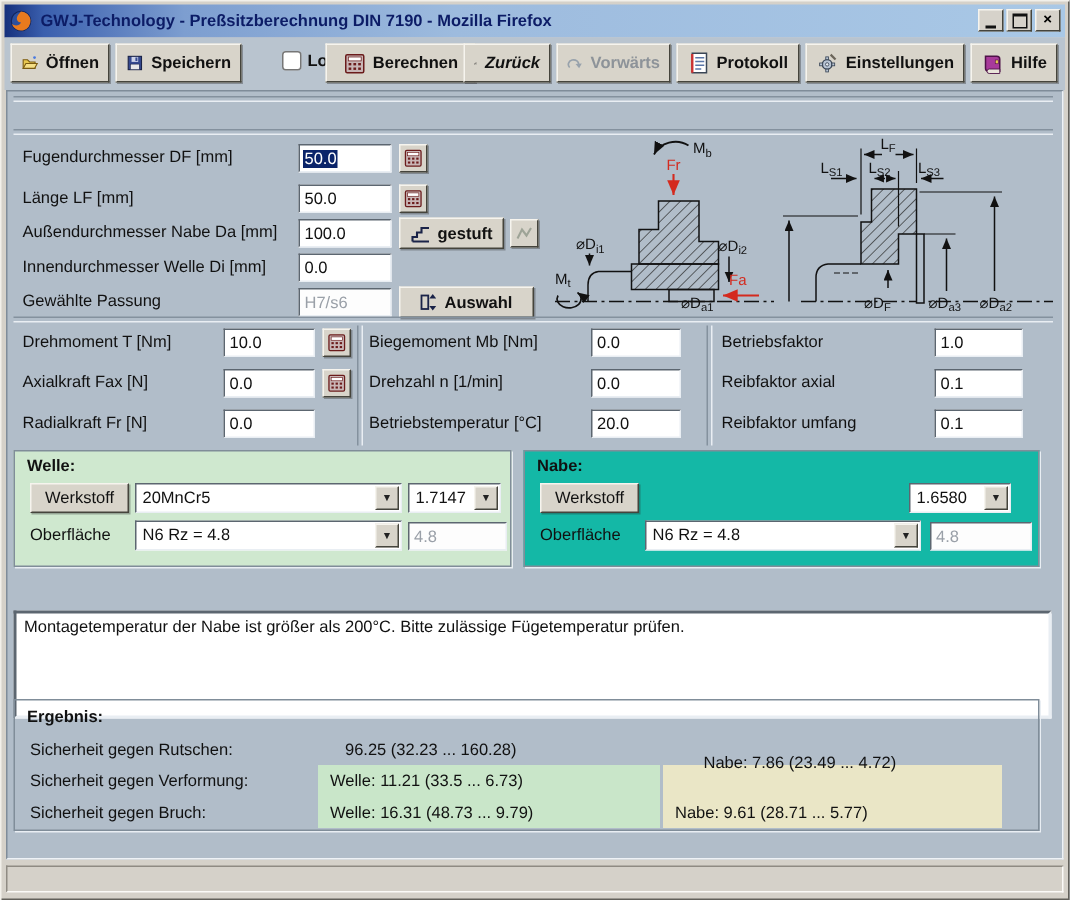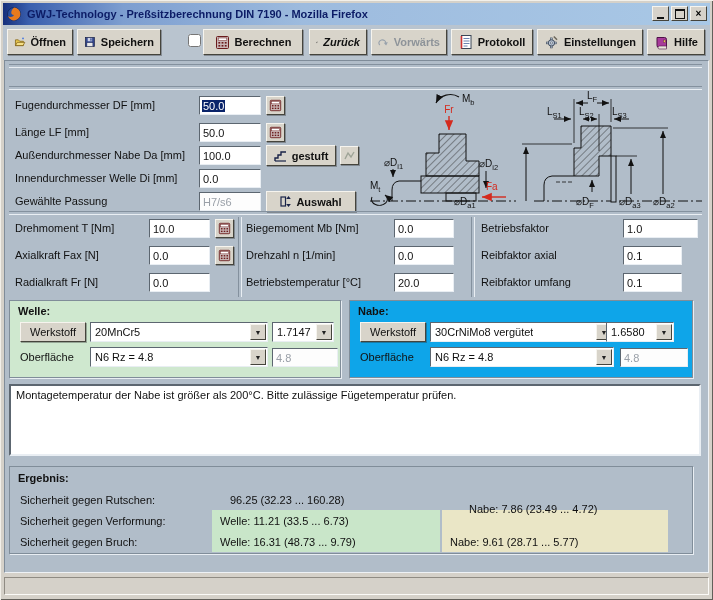--- a/index.html
+++ b/index.html
@@ -40,21 +40,21 @@
   .seltext{background:#0a246a;color:#fff;padding:0 1px;}
   .combo{position:absolute;height:20px;background:#fff;border:1px solid;border-color:#5c6670 #e9eef3 #e9eef3 #5c6670;
       box-sizing:border-box;display:flex;align-items:center;padding-left:4px;}
   .combo .ct{white-space:nowrap;overflow:hidden;}
   .combo .arrow{position:absolute;right:1px;top:1px;bottom:1px;width:16px;background:#d8d4ca;
       border:1px solid;border-color:#f6f4ee #45443c #45443c #f6f4ee;display:flex;align-items:center;justify-content:center;
       font-size:7px;color:#222;box-sizing:border-box;}
   .panel{position:absolute;border:1px solid #808d99;box-shadow:1px 1px 0 #e9eef3;box-sizing:border-box;}
   .ptitle{position:absolute;font-weight:bold;}
   .warnbox{position:absolute;background:#fff;border:2px solid;border-color:#5c6670 #e9eef3 #e9eef3 #5c6670;
-      box-sizing:border-box;padding:3px 5px;}
+      box-sizing:border-box;padding:3px 5px;margin-top:23px;}
   .rescell{position:absolute;box-sizing:border-box;}
   .statusbar{position:absolute;left:4px;top:577px;width:705px;height:18px;background:#d5d1c9;
       border:1px solid;border-color:#8f8b83 #fbfaf7 #fbfaf7 #8f8b83;box-sizing:border-box;}
   svg text{font-family:"Liberation Sans",sans-serif;font-size:10px;fill:#111;}
   svg .sub{font-size:7.5px;}
   svg .red{fill:#d42a1e;}
 </style>
 </head>
 <body>
 
@@ -94,21 +94,21 @@
         <rect x="5" y="2.5" width="6" height="4.5" fill="#cdd3e8"></rect>
         <rect x="8.5" y="3" width="1.8" height="3.2" fill="#35498f"></rect>
         <rect x="4" y="9" width="8" height="5" fill="#e9e9e9" stroke="#1a2348" stroke-width="0.5"></rect>
       </svg>
       <span>Speichern</span>
     </button>
     <span class="chk-wrap" style="left:166px;">
       <input type="checkbox" class="chk" style="">
       <span>Lokal</span>
     </span>
-    <button class="b3d tbtn" style="left:200px;width:100px;">
+    <button class="b3d tbtn" style="left:214px;width:100px;">
       <svg width="15" height="15" viewBox="0 0 15 15">
         <rect x="1.5" y="1.5" width="12" height="12" rx="1" fill="#c9b6b6" stroke="#6b1b1b"></rect>
         <rect x="3.2" y="3" width="8.6" height="2.6" fill="#fff" stroke="#6b1b1b" stroke-width="0.5"></rect>
         <g fill="#6b1b1b">
           <rect x="3.4" y="7" width="1.8" height="1.6"></rect>
             <rect x="6.6" y="7" width="1.8" height="1.6"></rect>
             <rect x="9.8" y="7" width="1.8" height="1.6"></rect>
           <rect x="3.4" y="10" width="1.8" height="1.6"></rect>
             <rect x="6.6" y="10" width="1.8" height="1.6"></rect>
             <rect x="9.8" y="10" width="1.8" height="1.6"></rect>
@@ -347,21 +347,21 @@
     <div class="lbl" style="left:241px;top:161px;">Biegemoment Mb [Nm]</div>
     <input class="tb" style="left: 389px; top: 158px; width: 60px;" value="0.0">
     <div class="lbl" style="left:241px;top:188px;">Drehzahl n [1/min]</div>
     <input class="tb" style="left: 389px; top: 185px; width: 60px;" value="0.0">
     <div class="lbl" style="left:241px;top:215px;">Betriebstemperatur [°C]</div>
     <input class="tb" style="left: 389px; top: 212px; width: 60px;" value="20.0">
 
     <div class="vline" style="left:466px;top:156px;height:80px;"></div>
 
     <div class="lbl" style="left:476px;top:161px;">Betriebsfaktor</div>
-    <input class="tb" style="left: 618px; top: 158px; width: 75px;" value="1.0">
+    <input class="tb" style="left: 618px; top: 158px; width: 59px;" value="1.0">
     <div class="lbl" style="left:476px;top:188px;">Reibfaktor axial</div>
     <input class="tb" style="left: 618px; top: 185px; width: 59px;" value="0.1">
     <div class="lbl" style="left:476px;top:215px;">Reibfaktor umfang</div>
     <input class="tb" style="left: 618px; top: 212px; width: 59px;" value="0.1">
 
     <div class="panel" style="left:4px;top:239px;width:332px;height:78px;background:#cfe8cf;">
       <div class="ptitle" style="left:8px;top:4px;">Welle:</div>
       <button class="b3d" style="left:10px;top:21px;width:66px;height:20px;font-weight:normal;">
         <span>Werkstoff</span>
       </button>
@@ -380,31 +380,25 @@
       <div class="lbl" style="left:10px;top:50px;">Oberfläche</div>
       <div class="combo" style="left:80px;top:46px;width:178px;">
         <span class="ct">N6 Rz = 4.8</span>
         <span class="arrow">
             <i>▼</i>
           </span>
       </div>
       <input class="tb dis" style="left: 262px; top: 47px; width: 66px;" disabled="" value="4.8">
     </div>
 
-    <div class="panel" style="left:344px;top:239px;width:344px;height:78px;background:#0ea5e9;">
+    <div class="panel" style="left:344px;top:239px;width:344px;height:78px;background:#14b8a6;">
       <div class="ptitle" style="left:8px;top:4px;">Nabe:</div>
       <button class="b3d" style="left:10px;top:21px;width:66px;height:20px;font-weight:normal;">
         <span>Werkstoff</span>
       </button>
-      <div class="combo" style="left:80px;top:21px;width:184px;">
-        <span class="ct">30CrNiMo8 vergütet</span>
-        <span class="arrow">
-            <i>▼</i>
-          </span>
-      </div>
       <div class="combo" style="left:256px;top:21px;width:68px;">
         <span class="ct">1.6580</span>
         <span class="arrow">
             <i>▼</i>
           </span>
       </div>
       <div class="lbl" style="left:10px;top:50px;">Oberfläche</div>
       <div class="combo" style="left:80px;top:46px;width:184px;">
         <span class="ct">N6 Rz = 4.8</span>
         <span class="arrow">

